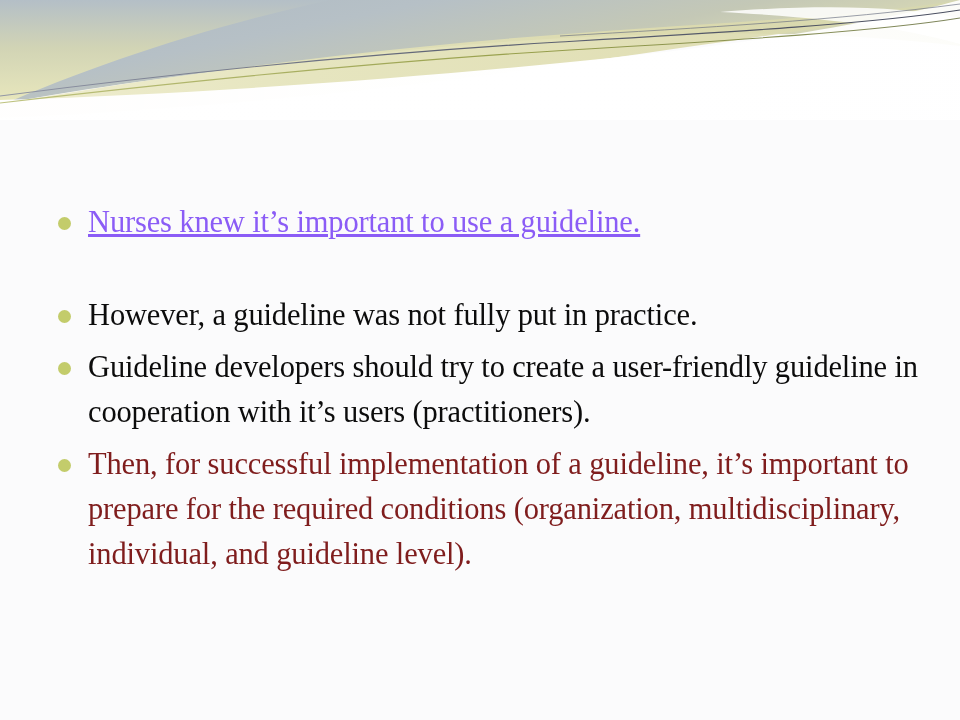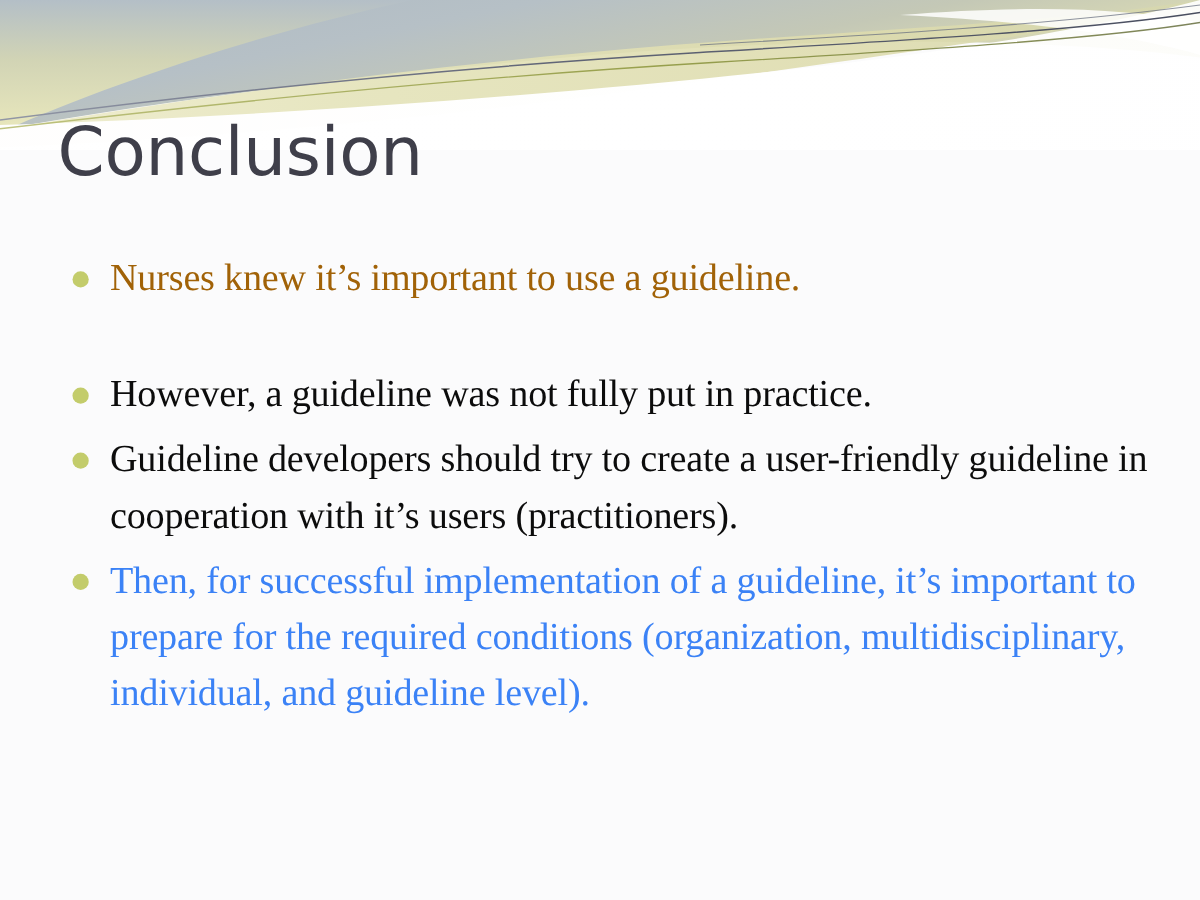--- a/index.html
+++ b/index.html
@@ -142,41 +142,38 @@
       <path d="M960,18 C900,6 820,4 720,12 C840,18 910,30 960,44 Z" fill="#ffffff" opacity="0.85"></path>
 
       <path d="M0,96 C170,74 360,54 560,42 C730,32 870,24 960,10" fill="none" stroke="url(#gThinSlate)" stroke-width="1.15" opacity="0.95"></path>
 
       <path d="M0,103 C180,82 370,62 570,50 C740,40 880,31 960,18" fill="none" stroke="url(#gThinOlive)" stroke-width="1.05" opacity="0.9"></path>
 
       <path d="M560,36 C700,28 840,20 960,4" fill="none" stroke="#6a7082" stroke-width="0.9" opacity="0.75"></path>
     </svg>
   </div>
 
-  <div id="title-block">
-    <h1 id="slide-title" style="color: rgb(63, 63, 74);">Conclusion</h1>
-  </div>
 
   <div id="body-block">
 
-    <p class="bullet-item" style="color: #a16207;">
+    <p class="bullet-item" style="color: #8b5cf6; text-decoration: underline;">
       <span class="bullet-marker" style="background: rgb(195, 204, 107);"></span>
       <span class="bullet-text">Nurses knew it’s important to use a guideline.</span>
     </p>
 
     <p class="bullet-item" style="color: rgb(12, 12, 12); margin-top: 48px;">
       <span class="bullet-marker" style="background: rgb(195, 204, 107);"></span>
       <span class="bullet-text">However, a guideline was not fully put in practice.</span>
     </p>
 
     <p class="bullet-item" style="color: rgb(12, 12, 12);">
       <span class="bullet-marker" style="background: rgb(195, 204, 107);"></span>
       <span class="bullet-text">Guideline developers should try to create a user-friendly guideline in cooperation with it’s users (practitioners).</span>
     </p>
 
-    <p class="bullet-item" style="color: #3b82f6;">
+    <p class="bullet-item" style="color: #7f1d1d;">
       <span class="bullet-marker" style="background: rgb(195, 204, 107);"></span>
       <span class="bullet-text">Then, for successful implementation of a guideline, it’s important to prepare for the required conditions (organization, multidisciplinary, individual, and guideline level).</span>
     </p>
 
   </div>
 
 </div>
 
 </body></html>

